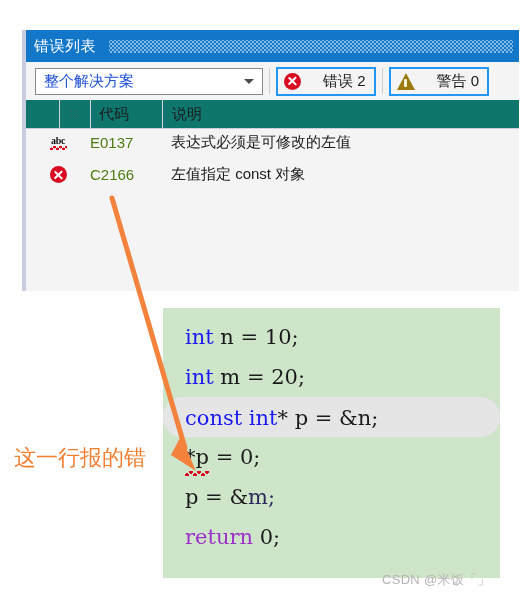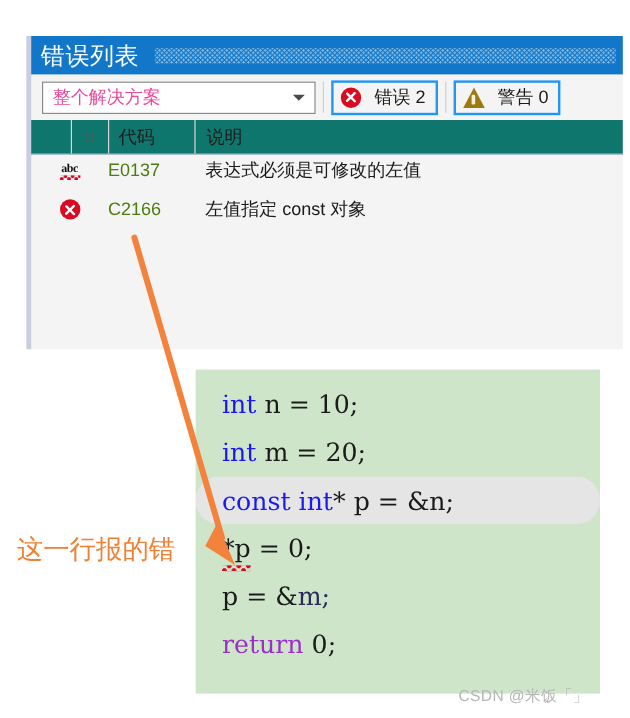--- a/index.html
+++ b/index.html
@@ -40,21 +40,21 @@
     left: 4px;
     top: 0px;
     right: 0px;
     height: 32px;
     background: #1277c8;
     display: flex;
     align-items: center;
   }
   #panel-title {
     color: #ffffff;
-    font-size: 20px;
+    font-size: 15px;
     margin-left: 8px;
     letter-spacing: 0.5px;
     white-space: nowrap;
   }
   #titlebar-grip {
     flex: 1;
     height: 13px;
     margin-left: 13px;
     margin-right: 6px;
     background-image:
@@ -82,21 +82,21 @@
     background: #ffffff;
     border: 1px solid #8a8a8a;
     box-sizing: border-box;
     display: flex;
     align-items: center;
     padding: 0 6px 0 8px;
   }
   #scope-combo-label {
     flex: 1;
     font-size: 15px;
-    color: #ec4899;
+    color: #1d4ed8;
     white-space: nowrap;
   }
   .combo-caret {
     width: 0; height: 0;
     border-left: 5px solid transparent;
     border-right: 5px solid transparent;
     border-top: 5px solid #4a4a4a;
     margin-right: 2px;
   }
   .tb-sep {
@@ -106,21 +106,21 @@
     margin: 0 6px;
   }
   .count-btn {
     height: 29px;
     border: 2px solid #2196f3;
     background: #f4f4f4;
     box-sizing: border-box;
     display: flex;
     align-items: center;
     padding: 0 8px 0 6px;
-    gap: 11px;
+    gap: 22px;
   }
   .count-label {
     font-size: 15px;
     color: #1a1a1a;
     white-space: nowrap;
   }
 
   
   .err-circle {
     width: 17px; height: 17px;

